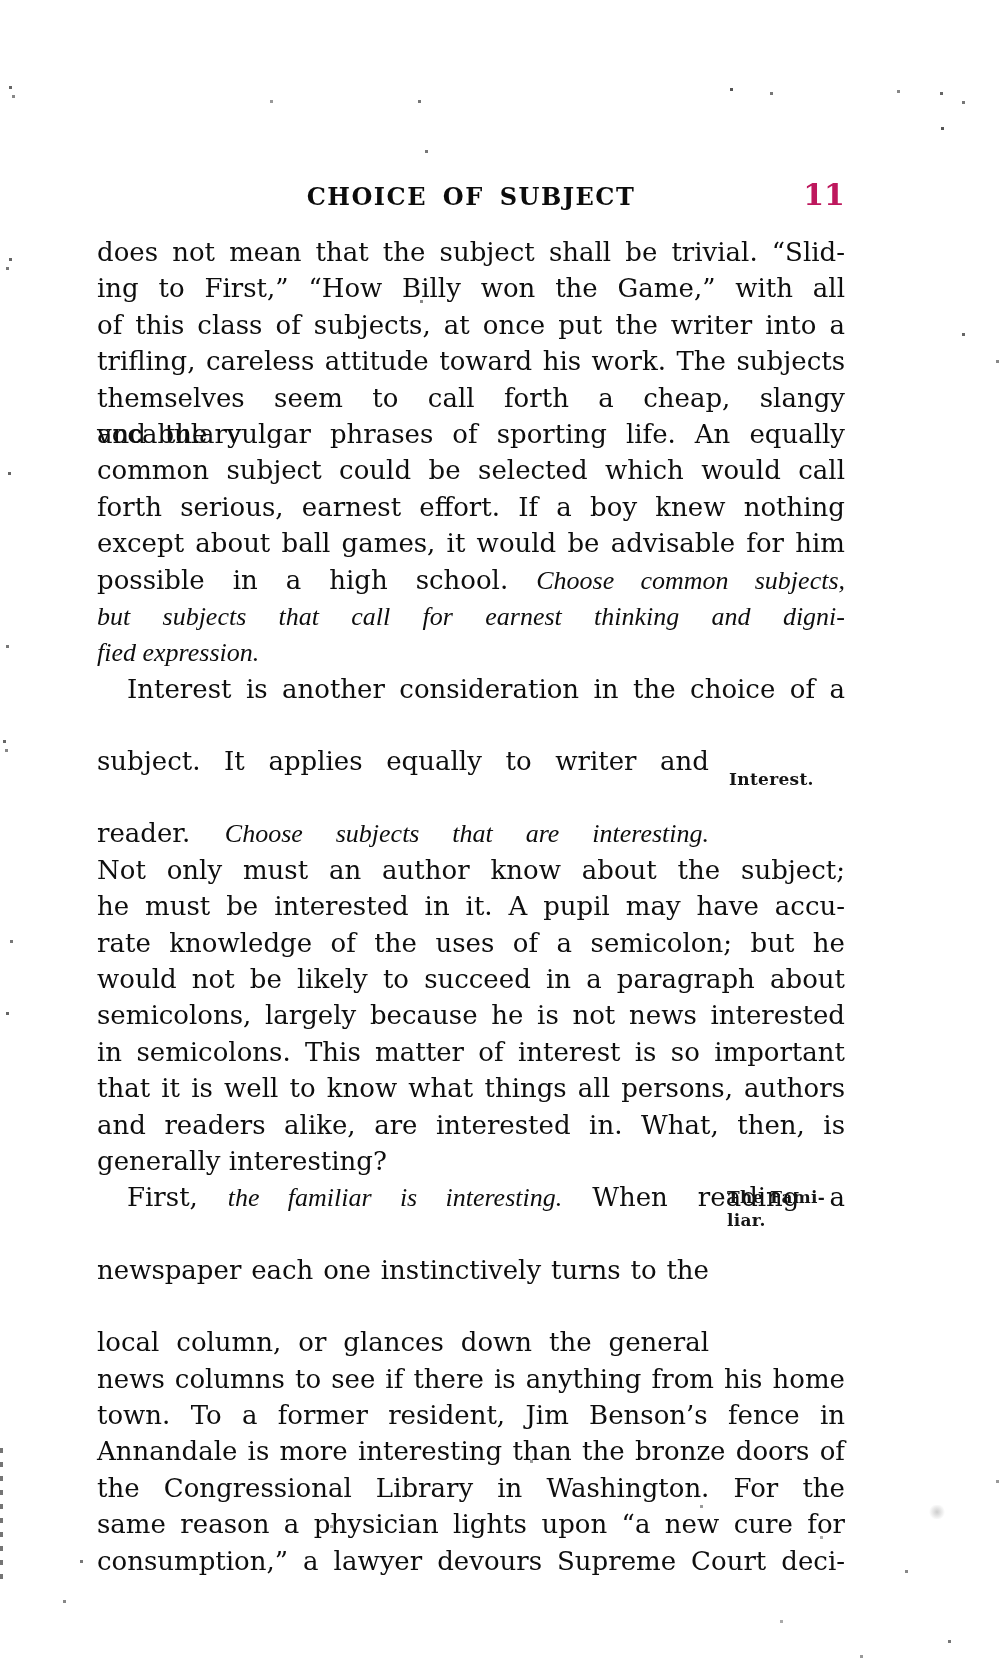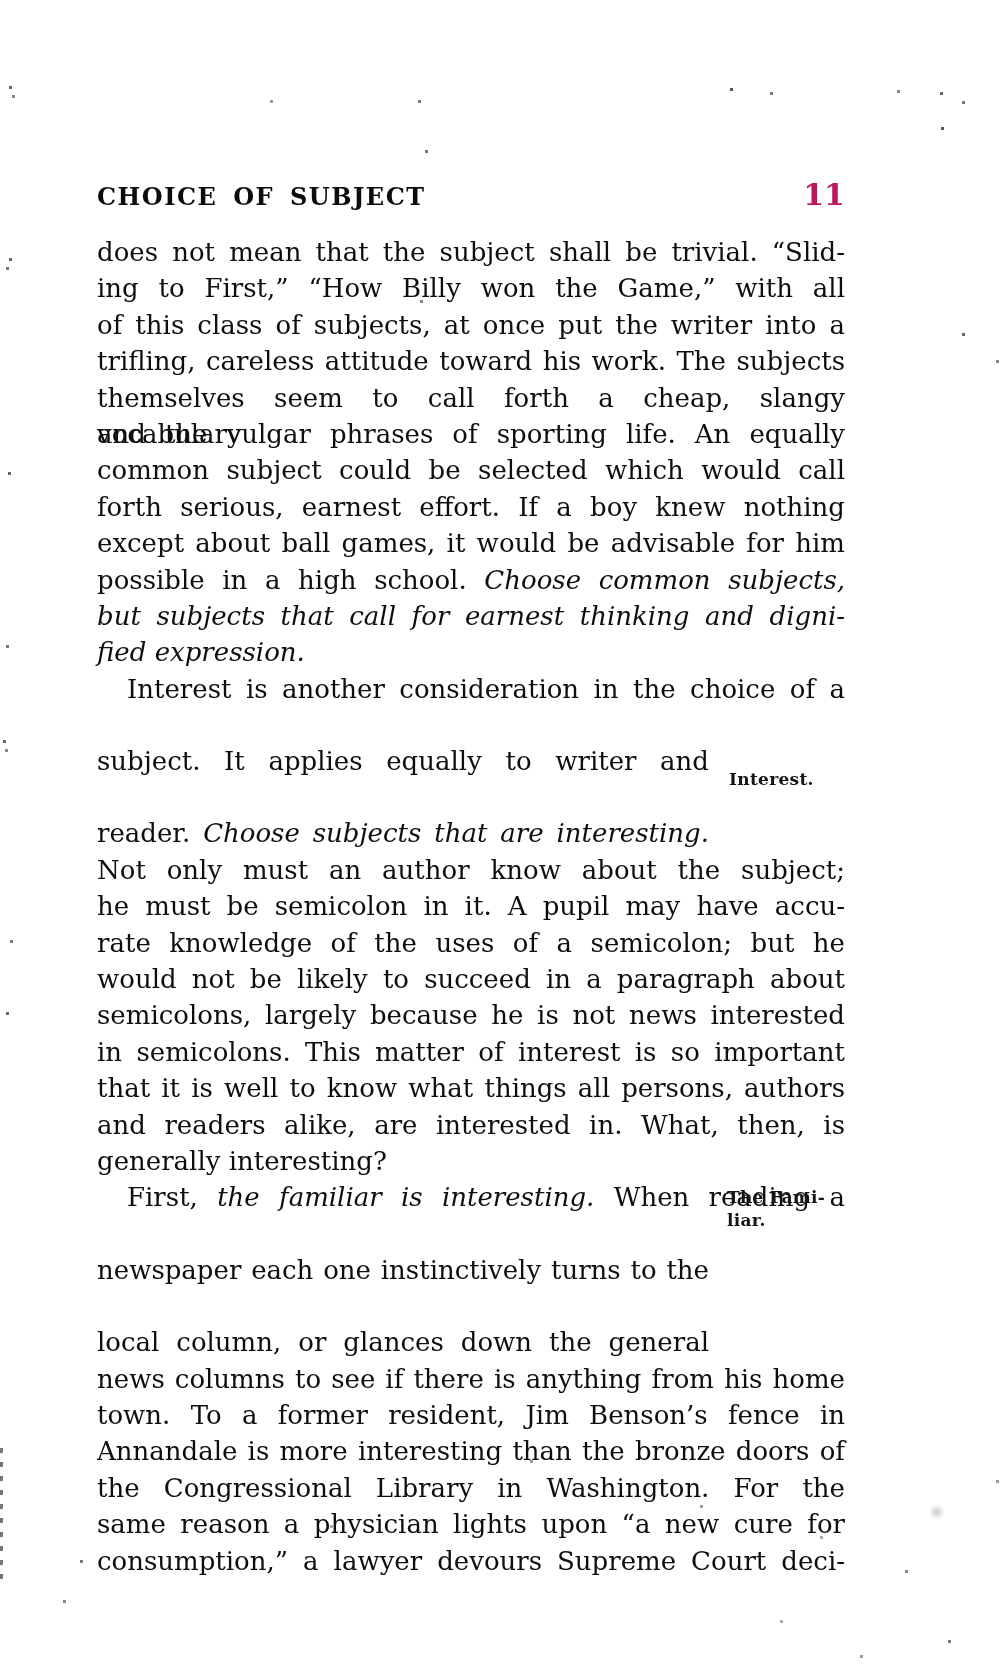--- a/index.html
+++ b/index.html
@@ -17,21 +17,21 @@
   }
   
   #header {
     position: absolute;
     left: 97px; top: 180px;
     width: 748px; height: 34px;
     line-height: 34px;
   }
   #running-title {
     display: block;
-    text-align: left;
+    text-align: center;
     font-size: 24px;
     font-weight: bold;
     letter-spacing: 1.5px;
     word-spacing: 6px;
     color: #0c0c0c;
   }
   #page-number {
     position: absolute;
     right: 0; top: -2px;
     font-size: 30px;
@@ -51,21 +51,21 @@
     line-height: 36.4px;
     width: 748px;
     text-align: justify;
     text-align-last: justify;
     white-space: normal;
     overflow: visible;
   }
   .line.narrow { width: 612px; margin-top: 36px; }
   .line.flush  { text-align: center; text-align-last: left; }
   .line.indent { text-indent: 30px; }
-  .it { font-style: italic; }
+  .it { font-style: italic; font-family: Liberation Serif, serif; }
   
   .margin-note {
     position: absolute;
     font-size: 17px;
     font-weight: bold;
     color: #151515;
     line-height: 23px;
     letter-spacing: 0.3px;
   }
   #margin-note-interest { left: 729px; top: 768px; text-align: center; }
@@ -124,21 +124,21 @@
       <div class="line"><span>common subject could be selected which would call</span></div>
       <div class="line"><span>forth serious, earnest effort.  If a boy knew nothing</span></div>
       <div class="line"><span>except about ball games, it would be advisable for him</span></div>
       <div class="line"><span>possible in a high school.  </span><span class="it">Choose common subjects,</span></div>
       <div class="line"><span class="it">but subjects that call for earnest thinking and digni-</span></div>
       <div class="line flush"><span class="it">fied expression.</span></div>
       <div class="line indent"><span>Interest is another consideration in the choice of a</span></div>
       <div class="line narrow"><span>subject.  It applies equally to writer and</span></div>
       <div class="line narrow"><span>reader.  </span><span class="it">Choose subjects that are interesting.</span></div>
       <div class="line"><span>Not only must an author know about the subject;</span></div>
-      <div class="line"><span>he must be semicolon in it.  A pupil may have accu-</span></div>
+      <div class="line"><span>he must be interested in it.  A pupil may have accu-</span></div>
       <div class="line"><span>rate knowledge of the uses of a semicolon; but he</span></div>
       <div class="line"><span>would not be likely to succeed in a paragraph about</span></div>
       <div class="line"><span>semicolons, largely because he is not news interested</span></div>
       <div class="line"><span>in semicolons.  This matter of interest is so important</span></div>
       <div class="line"><span>that it is well to know what things all persons, authors</span></div>
       <div class="line"><span>and readers alike, are interested in.  What, then, is</span></div>
       <div class="line flush"><span>generally interesting?</span></div>
       <div class="line indent"><span>First, </span><span class="it">the familiar is interesting.</span><span>  When reading a</span></div>
       <div class="line narrow"><span>newspaper each one instinctively turns to the</span></div>
       <div class="line narrow"><span>local column, or glances down the general</span></div>

